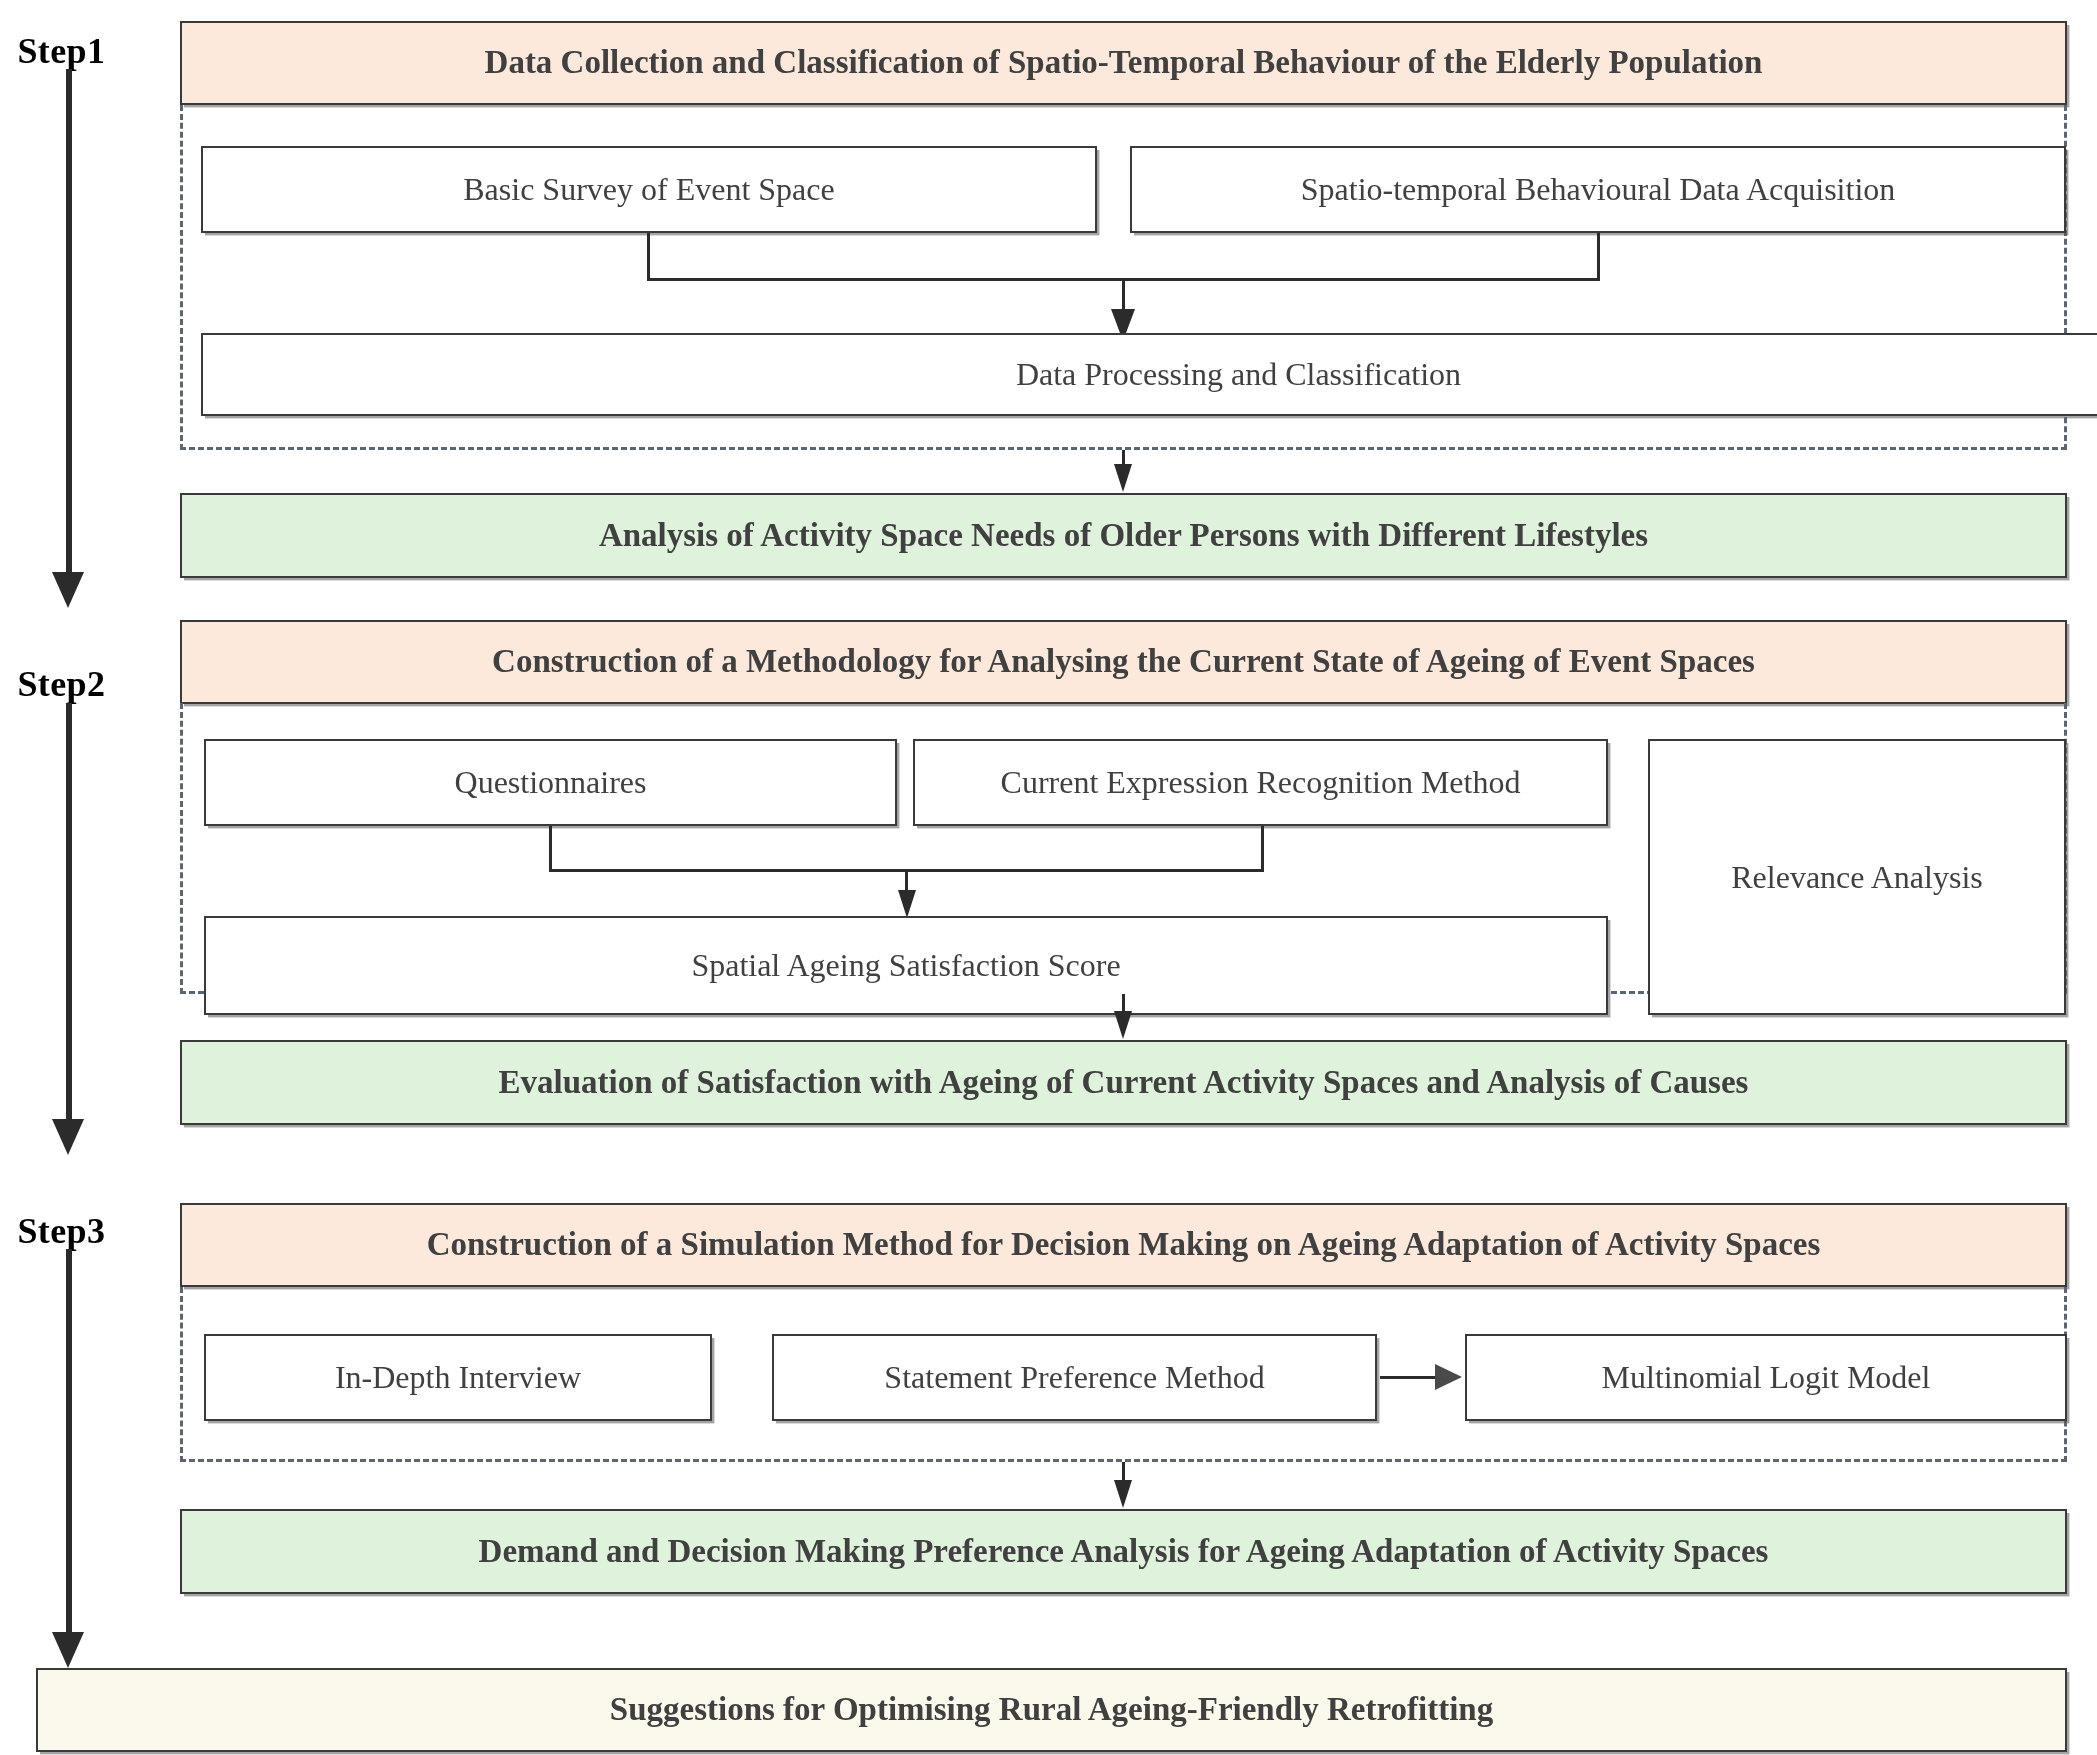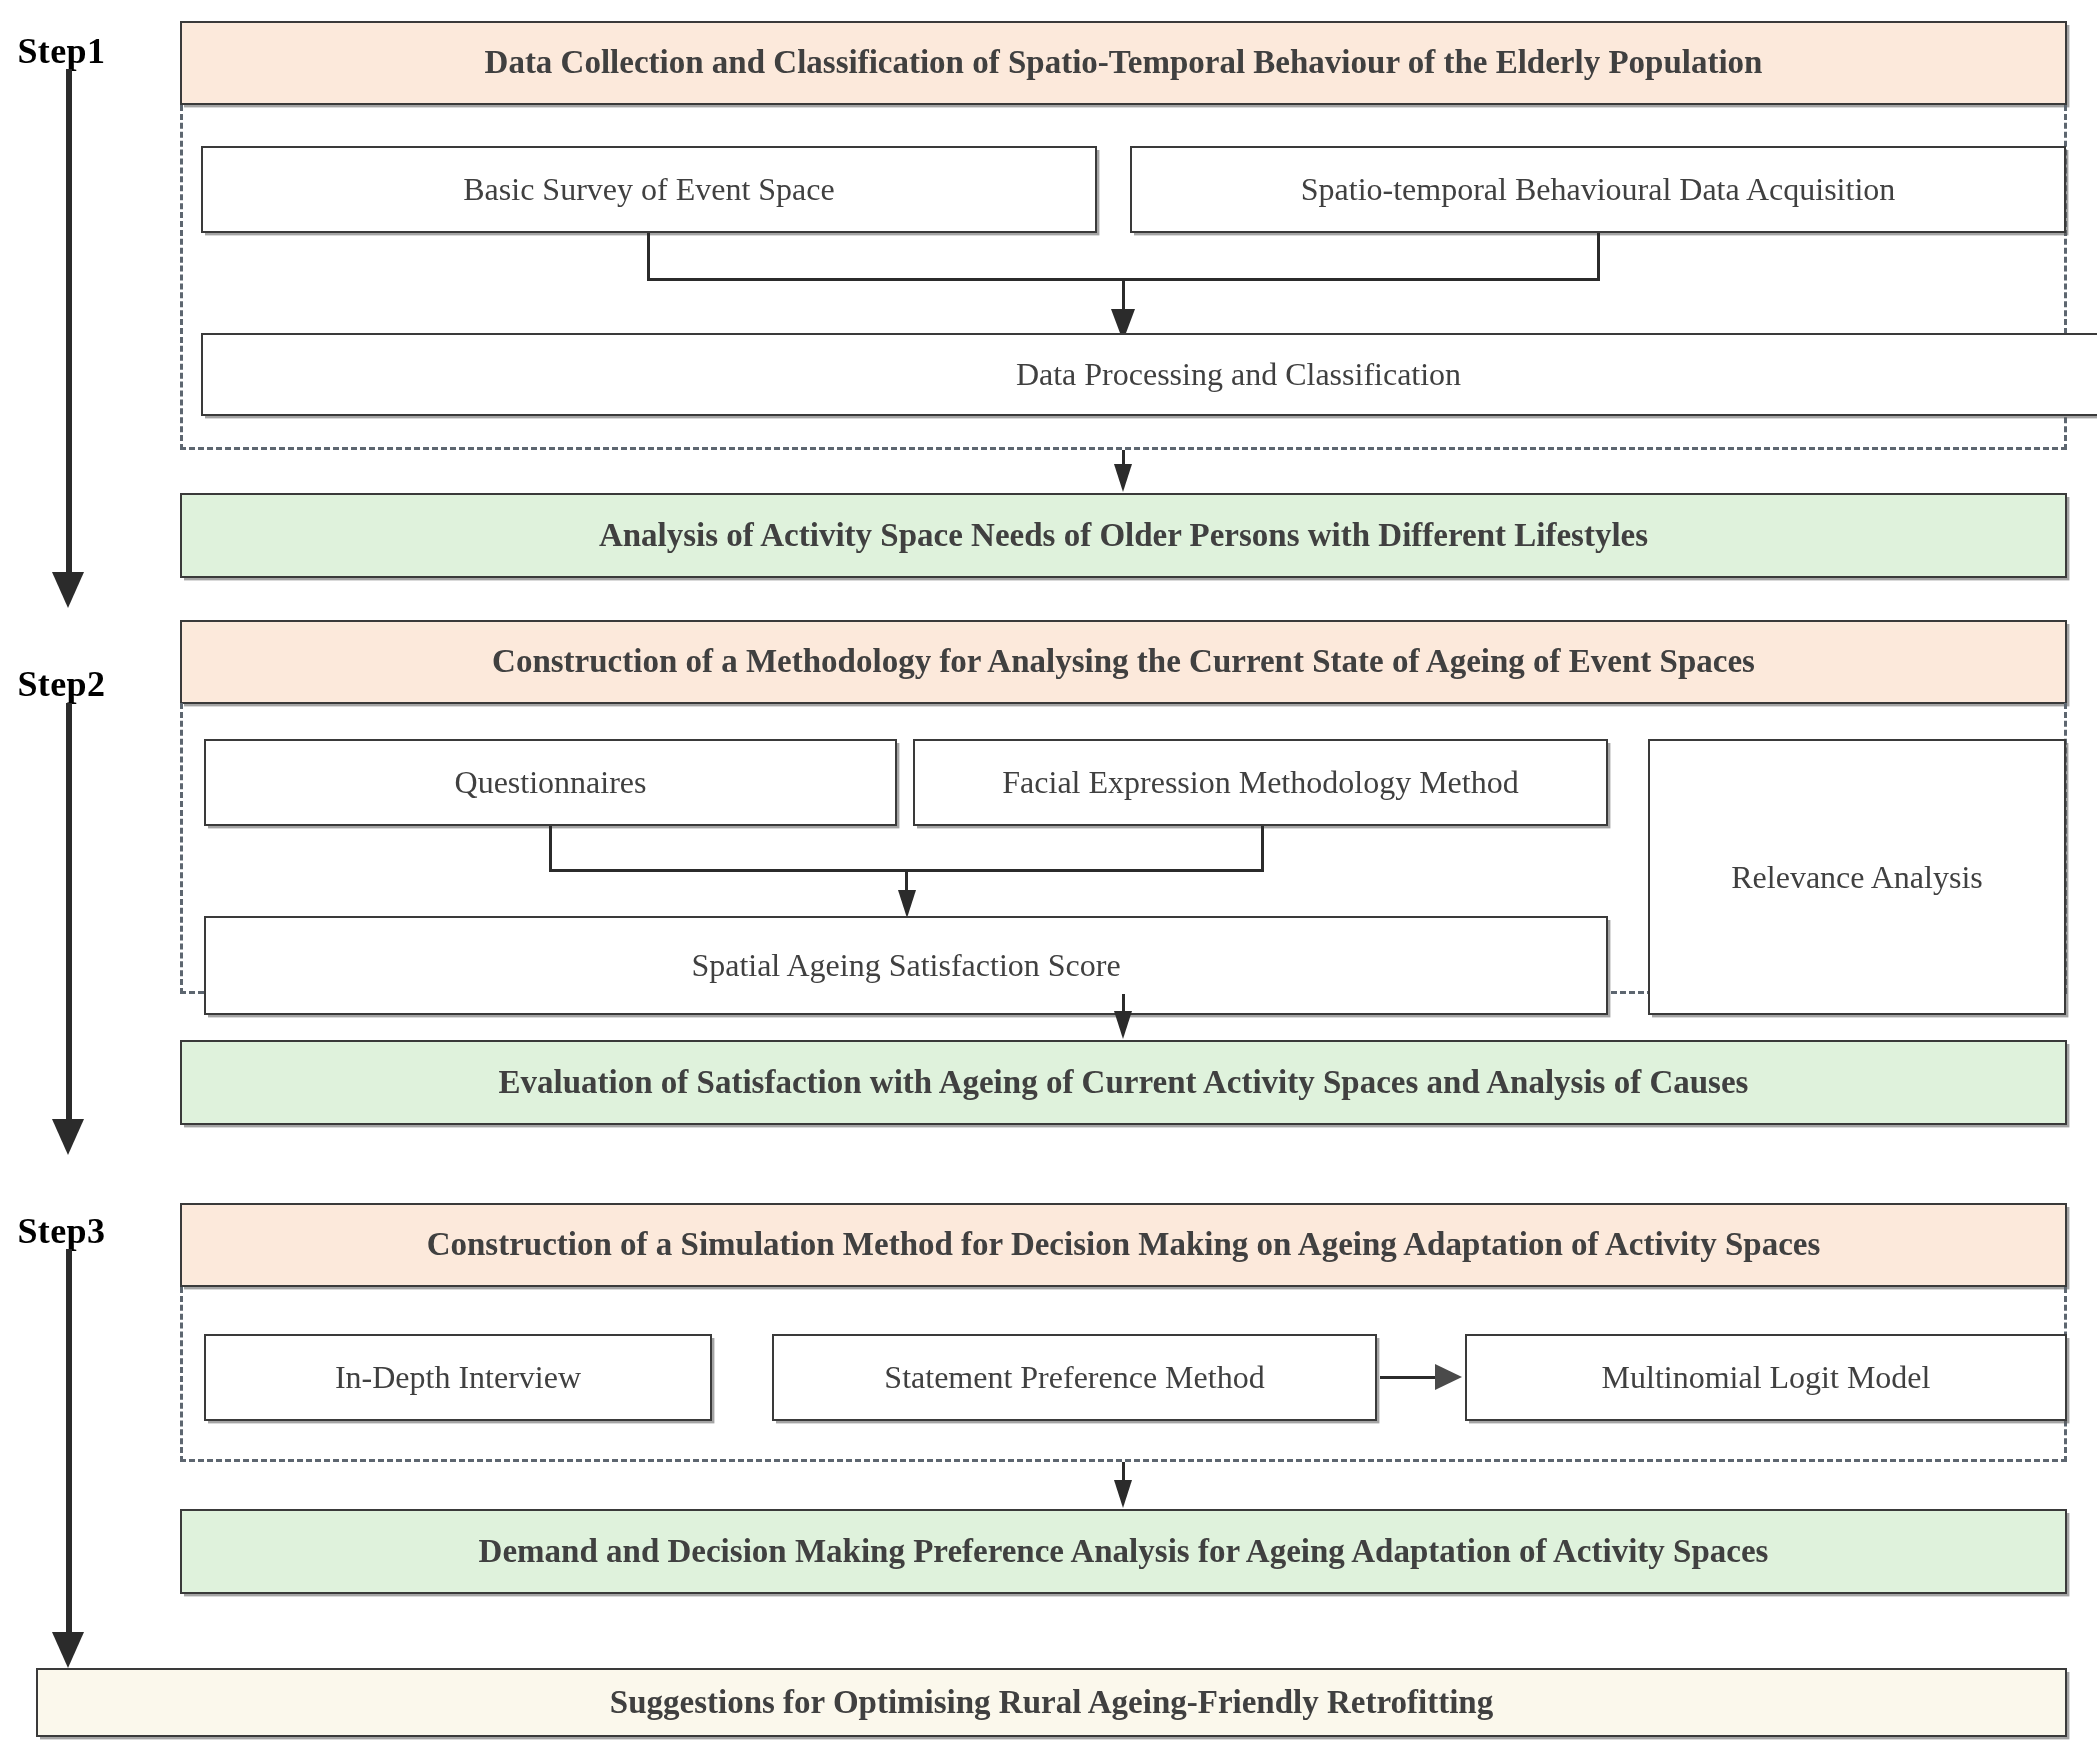--- a/index.html
+++ b/index.html
@@ -172,21 +172,21 @@
     <span class="txt">Construction of a Methodology for Analysing the Current State of Ageing of Event Spaces</span>
   </div>
 
   <div class="dashgroup" style="left:180px; top:703px; width:1887px; height:291px;"></div>
 
   <div class="box plain" style="left:204px; top:739px; width:693px; height:87px;">
     <span class="txt">Questionnaires</span>
   </div>
 
   <div class="box plain" style="left:913px; top:739px; width:695px; height:87px;">
-    <span class="txt">Facial Expression Methodology Method</span>
+    <span class="txt">Current Expression Recognition Method</span>
   </div>
 
   <div class="box plain" style="left:1648px; top:739px; width:418px; height:276px;">
     <span class="txt">Relevance Analysis</span>
   </div>
 
   <div class="vline" style="left:549px; top:826px; height:46px;"></div>
   <div class="vline" style="left:1261px; top:826px; height:46px;"></div>
   <div class="hline" style="left:549px; top:869px; width:714px;"></div>
   <div class="vline" style="left:905px; top:869px; height:24px;"></div>
@@ -224,18 +224,18 @@
     <span class="txt">Multinomial Logit Model</span>
   </div>
 
   <div class="vline" style="left:1122px; top:1462px; height:22px;"></div>
   <div class="arrow-down slim" style="left:1114px; top:1480px;"></div>
 
   <div class="box outcome" style="left:180px; top:1509px; width:1887px; height:85px;">
     <span class="txt">Demand and Decision Making Preference Analysis for Ageing Adaptation of Activity Spaces</span>
   </div>
 
-  <div class="box final" style="left:36px; top:1668px; width:2031px; height:69px;">
+  <div class="box final" style="left:36px; top:1668px; width:2031px; height:84px;">
     <span class="txt">Suggestions for Optimising Rural Ageing-Friendly Retrofitting</span>
   </div>
 
 </div>
 
 
 </body></html>

